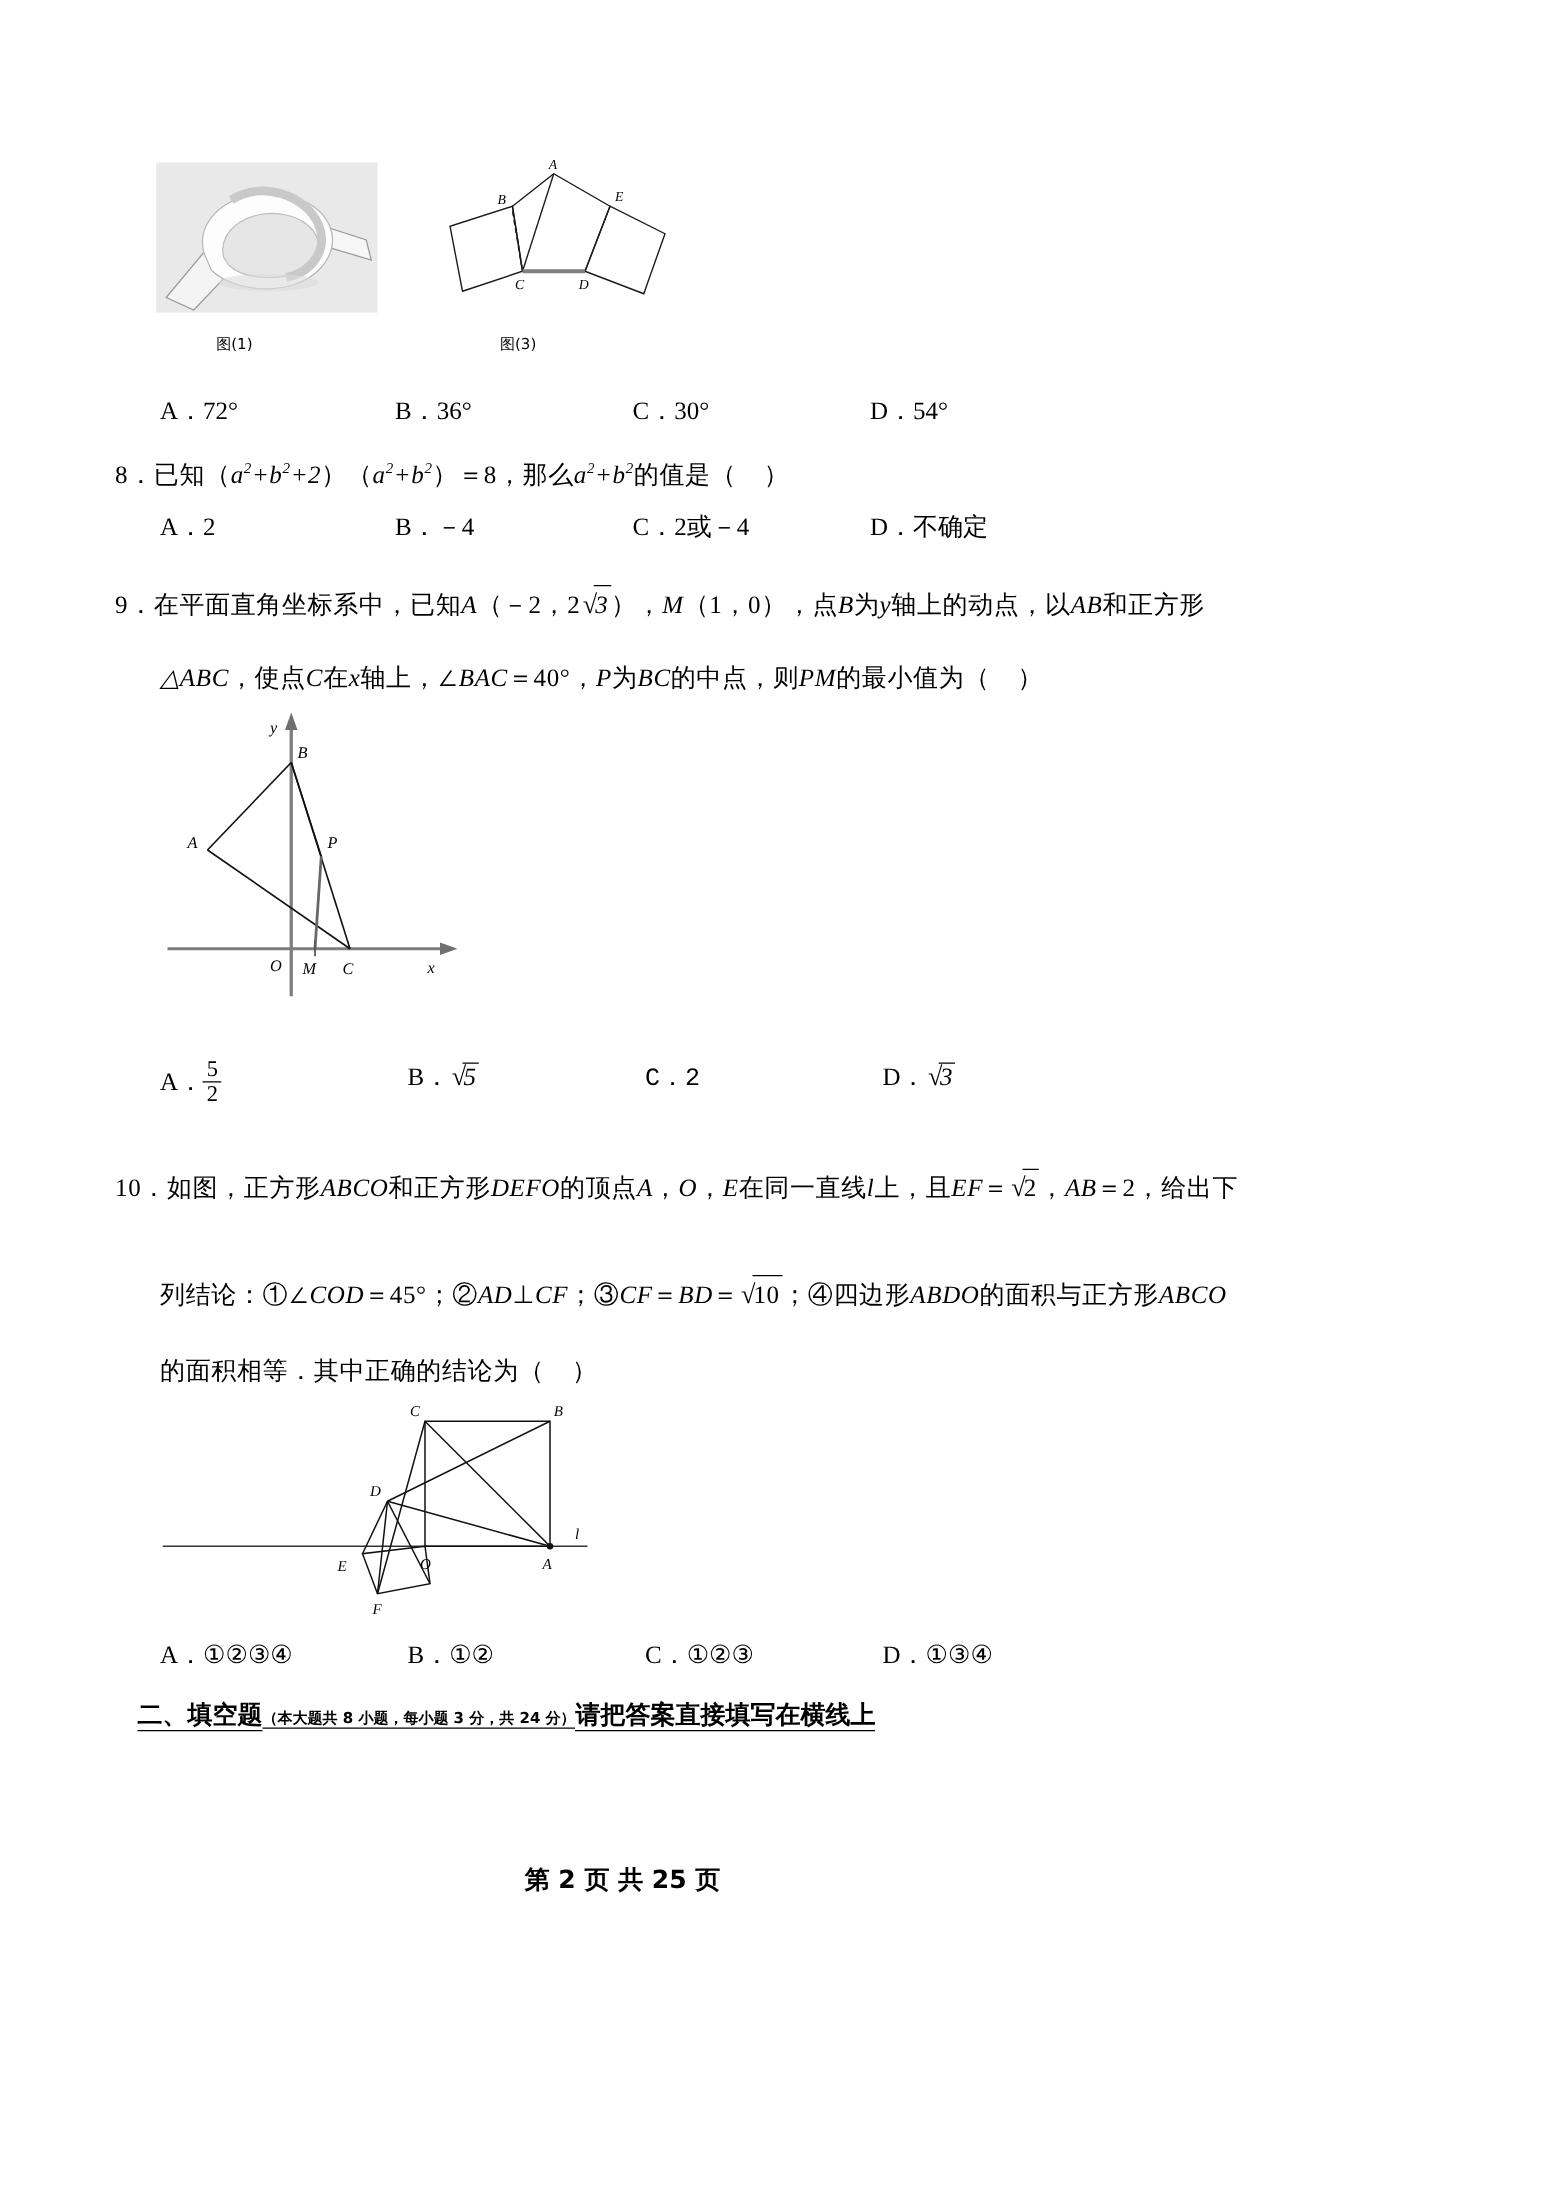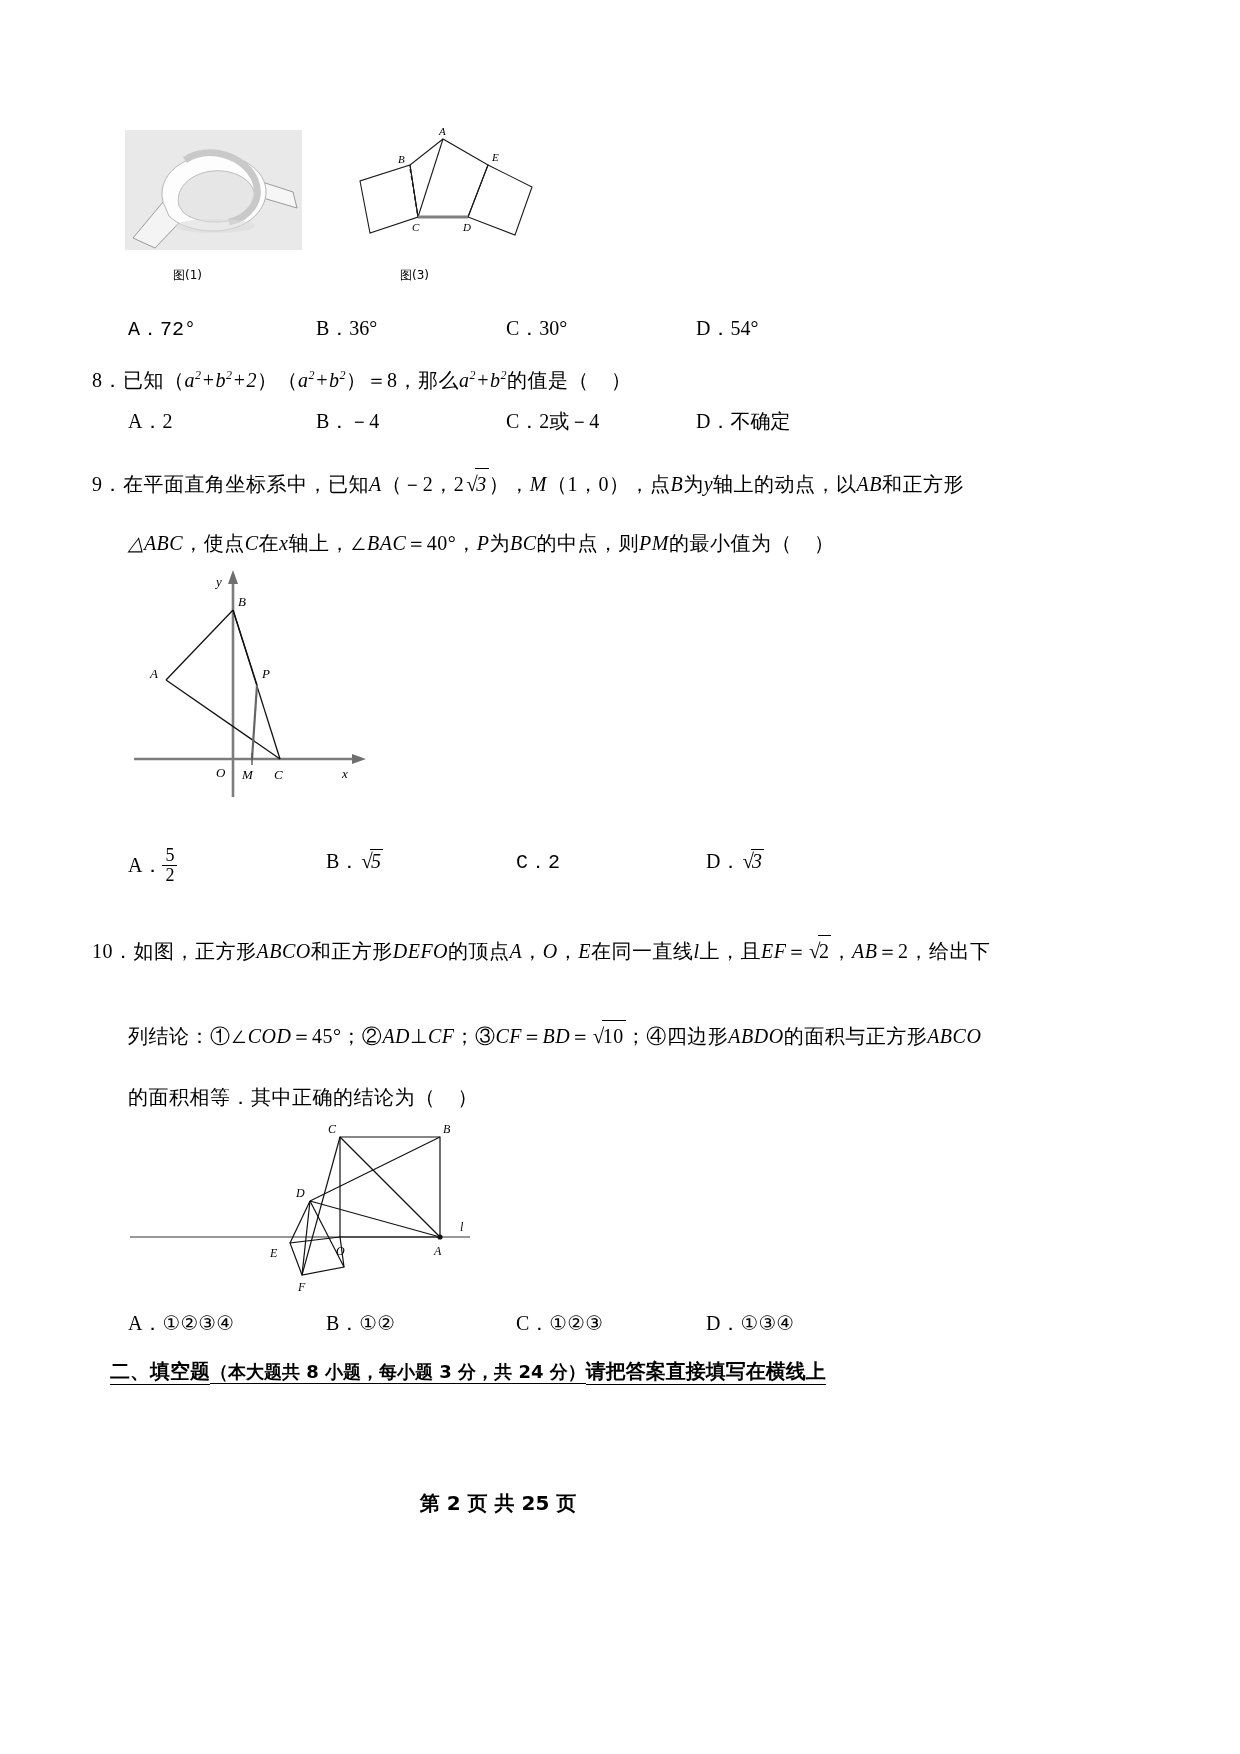--- a/index.html
+++ b/index.html
@@ -36,21 +36,21 @@
   #fig2-svg{position:absolute;left:215px;top:-5px;}
   .figcap{position:absolute;font-size:12px;font-family:"DejaVu Sans",sans-serif;margin-top:12px;}
 
   
   .opts{position:absolute;left:128px;width:980px;font-size:20px;}
   .opts .op{position:absolute;white-space:nowrap;}
 
   
   .sec-head{position:absolute;left:110px;font-weight:bold;font-size:20px;
     font-family:"DejaVu Sans","Liberation Sans",sans-serif;}
-  .sec-head .small{font-size:18px;}
+  .sec-head .small{font-size:12px;}
   .underline{border-bottom:1.6px solid #000;padding-bottom:1px;}
 
   .footer{position:absolute;left:0;top:1490px;width:996px;text-align:center;
     font-size:20px;font-weight:bold;font-family:"DejaVu Sans","Liberation Sans",sans-serif;}
 
   svg text{font-family:"Liberation Serif",serif;font-style:italic;}
 </style>
 </head>
 <body>
 
@@ -94,21 +94,21 @@
           <text x="152" y="36">E</text>
           <text x="72" y="106">C</text>
           <text x="123" y="106">D</text>
         </g>
       </svg>
     </div>
     <div class="figcap" style="left:275px;top:125px;">图(3)</div>
   </div>
 
   <div class="opts" style="top:315px;">
-    <span class="op" style="left:0px;font-family:Liberation Mono, monospace;">
+    <span class="op" style="left:0px;">
       <span>A</span>．<span>72°</span>
     </span>
     <span class="op" style="left:188px;">
       <span>B</span>．<span>36°</span>
     </span>
     <span class="op" style="left:378px;">
       <span>C</span>．<span>30°</span>
     </span>
     <span class="op" style="left:568px;">
       <span>D</span>．<span>54°</span>

